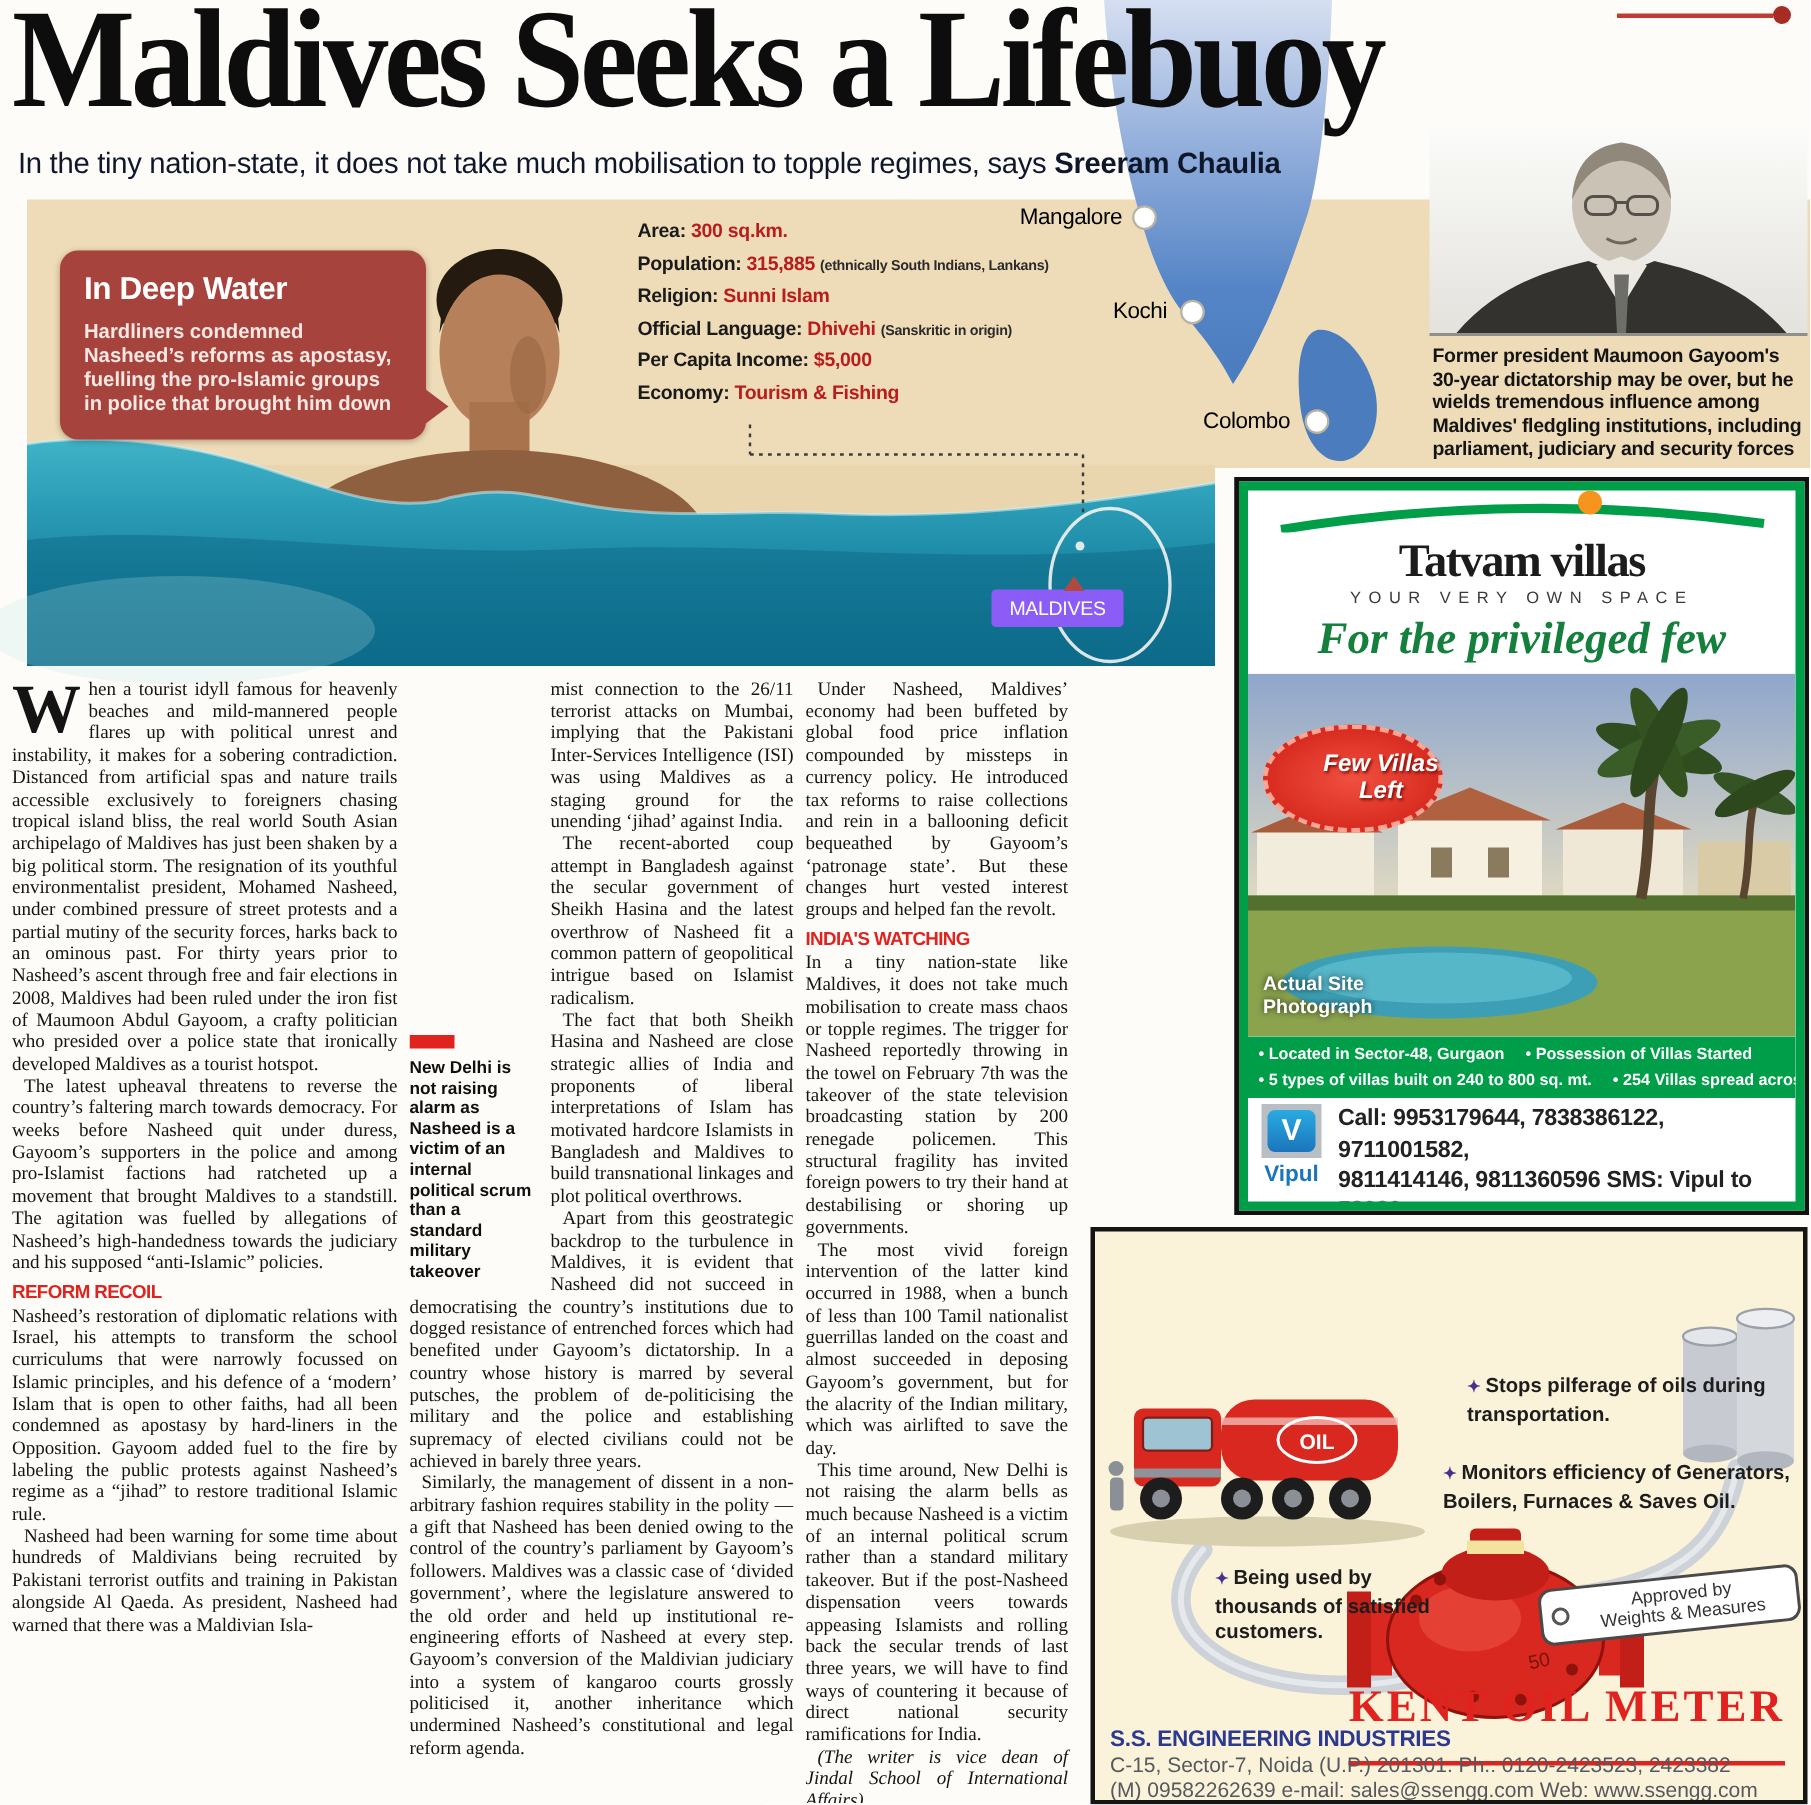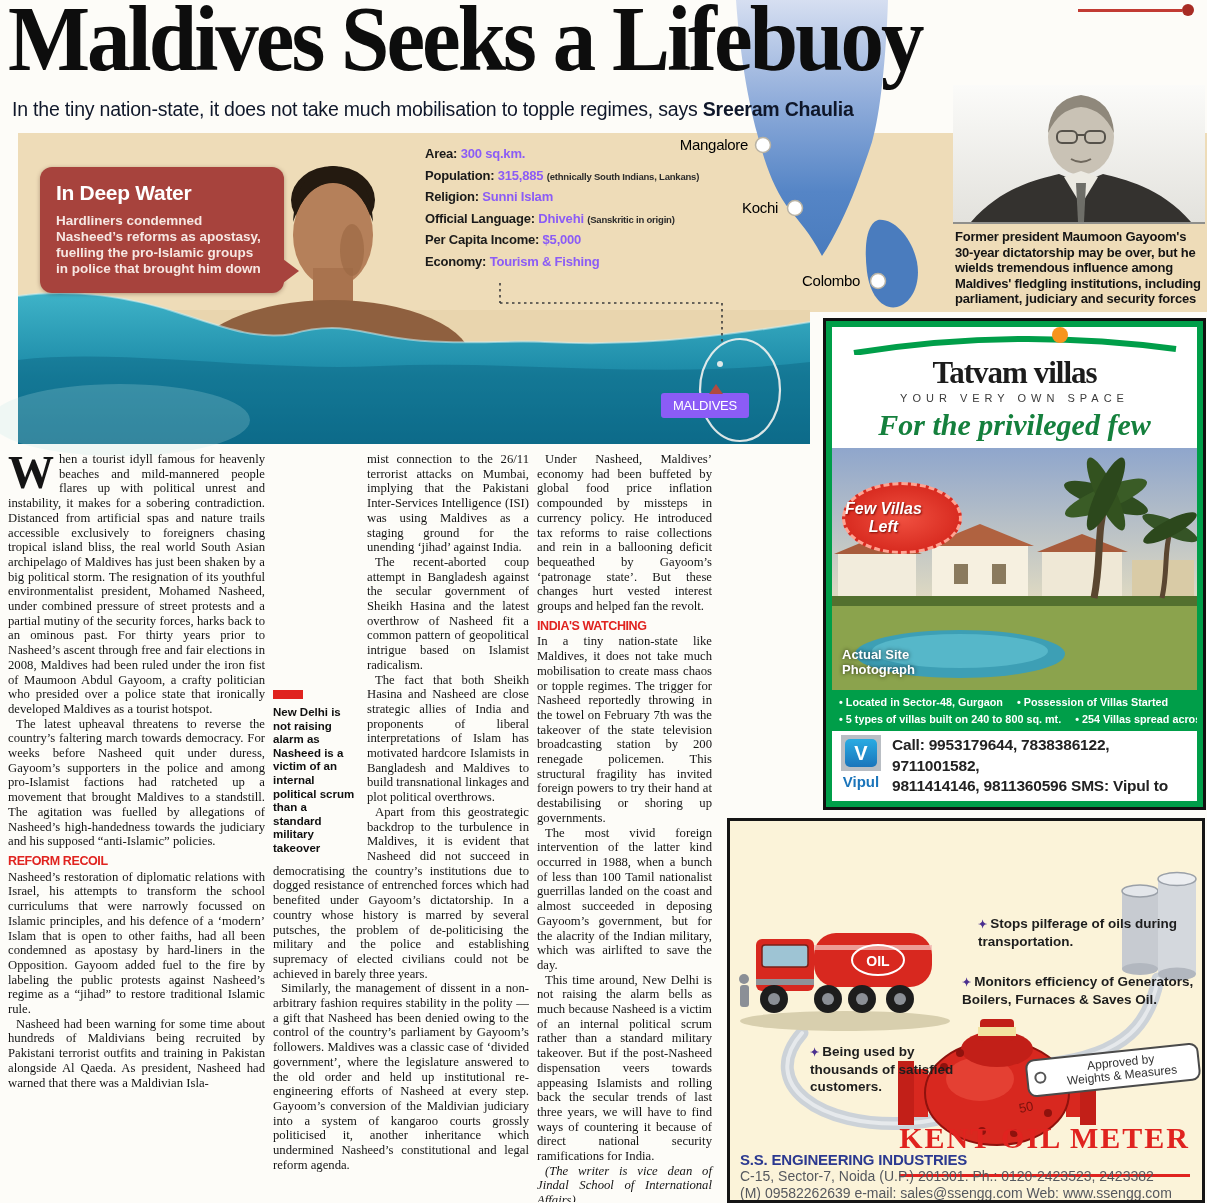--- a/index.html
+++ b/index.html
@@ -18,21 +18,21 @@
   .beigeB{position:absolute;left:18px;top:310px;width:792px;height:134px;background:#e9d5ae;}
   .scene{position:absolute;left:0;top:0;width:1207px;height:1203px;z-index:2;pointer-events:none;}
   .deepbox{position:absolute;left:40px;top:167px;width:212px;background:#a7433d;border-radius:12px;
     padding:14px 16px 16px;z-index:4;box-shadow:0 1px 4px rgba(60,20,10,.35);}
   .deepbox .tri{position:absolute;right:-15px;top:92px;width:0;height:0;border-top:12px solid transparent;
     border-bottom:12px solid transparent;border-left:16px solid #a7433d;}
   .deep-title{color:#fff;font-weight:bold;font-size:21px;margin-bottom:8px;letter-spacing:-0.3px;}
   .deep-body{color:#f6e7e2;font-weight:bold;font-size:13.5px;line-height:16px;}
   .stats{position:absolute;left:425px;top:146px;z-index:4;width:290px;}
   .stat{font-size:13px;font-weight:bold;color:#1a1a1a;margin-bottom:6.5px;letter-spacing:-0.2px;}
-  .stat .v{color:#8b5cf6;}
+  .stat .v{color:#b91c1c;}
   .stat .n{font-size:9.5px;color:#2b2b2b;}
   .maplabel{position:absolute;z-index:4;font-size:15px;color:#000000;text-align:right;letter-spacing:-0.3px;}
   .maldives{position:absolute;left:661px;top:393px;width:88px;height:25px;background:#8b5cf6;z-index:4;
     border-radius:3px;color:#fff;font-weight:normal;font-size:13px;text-align:center;line-height:25px;letter-spacing:-0.2px;}
   .maldives .tri{position:absolute;left:54%;top:-9px;width:0;height:0;border-left:7px solid transparent;
     border-right:7px solid transparent;border-bottom:10px solid #b04a40;}
   .gphoto{position:absolute;left:953px;top:85px;width:252px;height:137px;z-index:3;
     background:linear-gradient(#fbfbf9,#e3e2dd);border-bottom:2px solid #8f8f8b;}
   .gcaption{position:absolute;left:955px;top:229px;width:250px;z-index:4;
     font-size:13px;line-height:15.5px;font-weight:bold;color:#141414;letter-spacing:-0.2px;}
@@ -58,21 +58,21 @@
     border:3px solid #111;box-sizing:border-box;}
   .tatvam-in{position:absolute;inset:0;border:6px solid #009e49;background:#fff;overflow:hidden;}
   .tv-brand{font-family:"Liberation Serif",serif;font-weight:bold;font-size:31px;color:#1c1c1c;
     text-align:center;letter-spacing:-1px;margin-top:-4px;}
   .tv-tag{font-size:11px;letter-spacing:5px;color:#3a3a3a;text-align:center;margin-top:1px;}
   .tv-slogan{font-family:"Liberation Serif",serif;font-style:italic;font-weight:bold;font-size:30px;
     color:#15803d;text-align:center;margin:4px 0 6px;}
   .tv-photo{position:relative;width:100%;height:242px;overflow:hidden;}
   .tv-badge{position:absolute;left:10px;top:34px;width:114px;height:66px;border-radius:50%;
     background:radial-gradient(#f05040,#cf1d14);border:3px dashed #ffa392;color:#fff;font-weight:bold;
-    font-style:italic;font-size:16px;line-height:1.1;display:flex;align-items:center;justify-content:flex-start;
+    font-style:italic;font-size:16px;line-height:1.1;display:flex;align-items:center;justify-content:flex-end;
     text-align:center;text-shadow:1px 1px 2px #7a0c06;z-index:2;}
   .tv-note{position:absolute;left:10px;bottom:12px;color:#fff;font-weight:bold;font-size:13px;line-height:1.15;
     text-shadow:0 0 4px rgba(0,0,0,.75);z-index:2;}
   .tv-band{background:#009e49;color:#fff;font-weight:bold;font-size:10.8px;line-height:1.55;padding:4px 7px;}
   .tv-band span{white-space:nowrap;margin-right:14px;}
   .tv-band span::before{content:"• ";}
   .tv-bottom{padding:4px 6px 0;display:flex;gap:8px;}
   .vipul-logo{width:46px;flex:0 0 46px;text-align:center;}
   .vipul-sq{width:40px;height:36px;margin:0 auto;background:#b9bec4;display:flex;align-items:center;justify-content:center;}
   .vipul-v{width:32px;height:28px;background:linear-gradient(#29abe2,#1b75bb);border-radius:5px;color:#fff;

